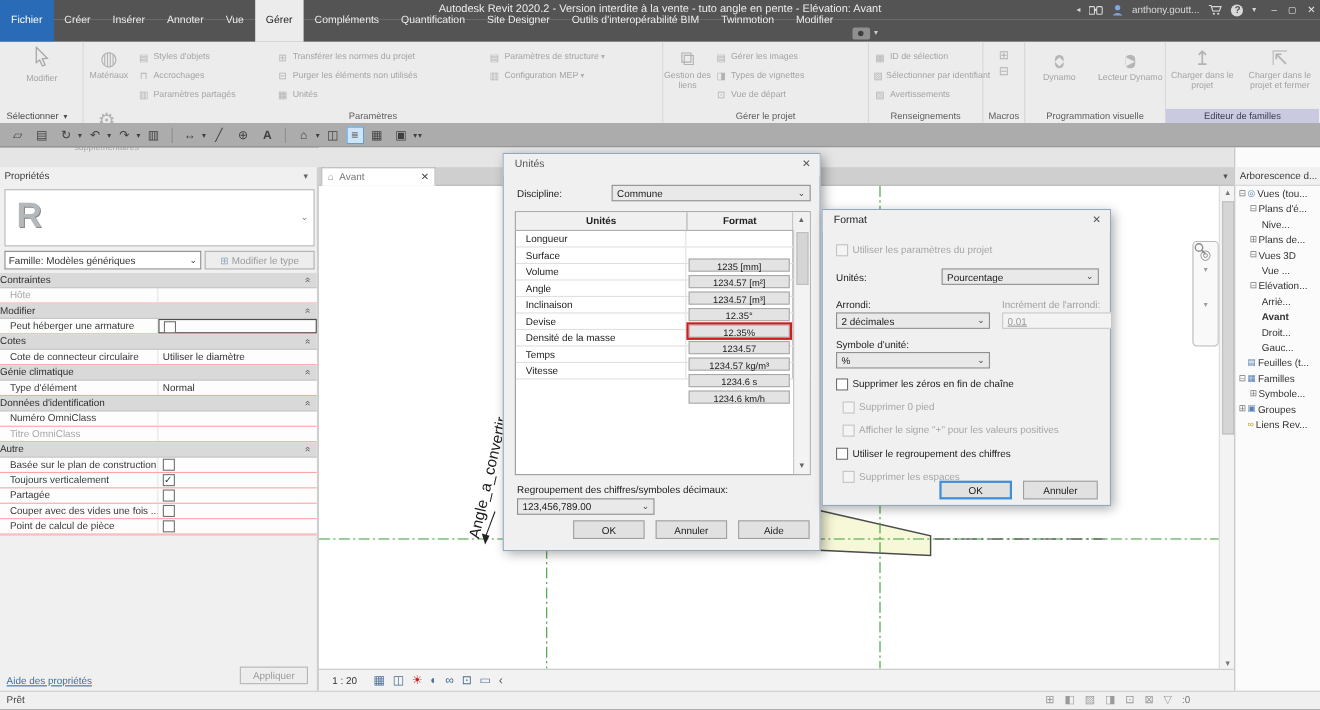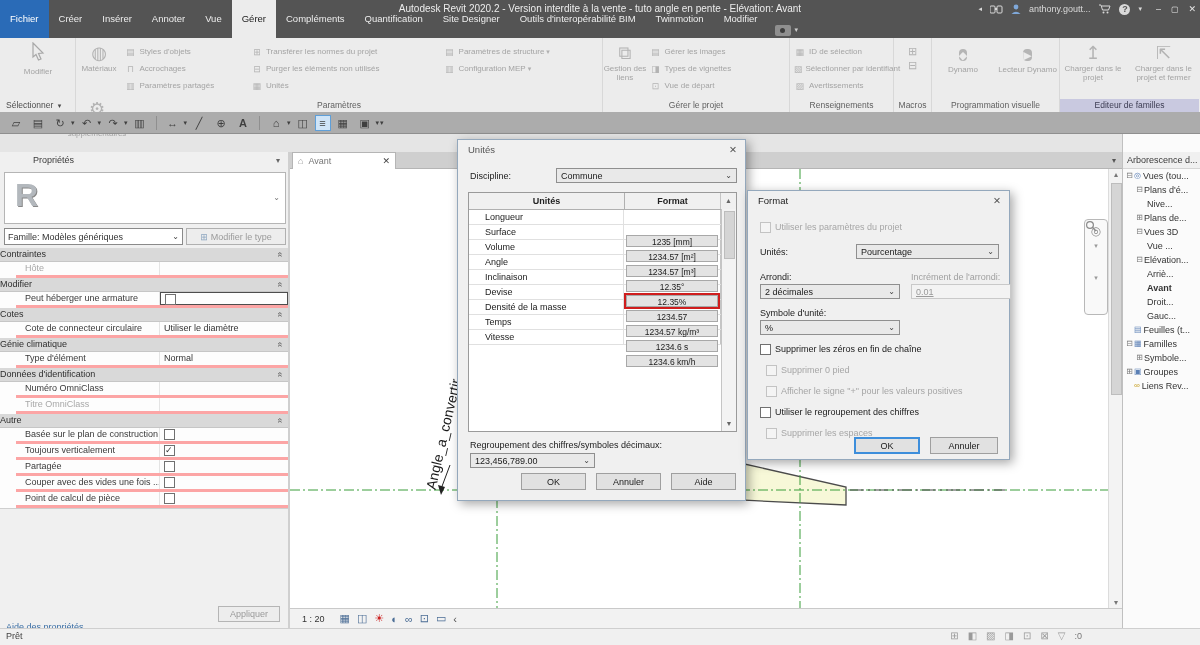--- a/index.html
+++ b/index.html
@@ -38,44 +38,44 @@
   .dyn-icon{width:20px;height:20px;border-radius:4px;background:#b5b5b5;color:#ececec;font-size:11px;line-height:20px;text-align:center;}
   
   .qat{position:absolute;left:0;top:112px;width:1200px;height:22px;background:#acacac;border-bottom:1px solid #8f8f8f;
        display:flex;align-items:center;padding-left:6px;box-sizing:border-box;gap:2px;}
   .qbtn{min-width:16px;height:16px;line-height:16px;text-align:center;color:#3f3f3f;font-size:11px;padding:0 2px;}
   .qbtn.active{background:#cfe4f7;border:1px solid #5f9fd8;box-sizing:border-box;line-height:14px;}
   .qdiv{width:1px;height:14px;background:#8f8f8f;margin:0 4px;}
   .qcar{font-size:7px;color:#3f3f3f;margin-left:-1px;}
   
   .props{position:absolute;left:0;top:152px;width:290px;height:476px;background:#f0f0f0;border-right:2px solid #cfcfcf;box-sizing:border-box;}
-  .props-title{height:17px;line-height:17px;padding-left:4px;color:#3a3a3a;font-size:9px;margin-left:29px;}
+  .props-title{height:17px;line-height:17px;padding-left:4px;color:#3a3a3a;font-size:9px;}
   .props-title .pt-car{float:right;margin-right:8px;color:#666;font-size:8px;}
   .type-sel{position:absolute;left:4px;top:20px;width:282px;height:52px;background:#fff;border:1px solid #b5b5b5;box-sizing:border-box;}
   .type-sel .rlogo{position:absolute;left:10px;top:4px;font-size:32px;font-weight:bold;color:#b3b8bd;text-shadow:1px 1px 0 #888;}
   .type-sel .ts-car{position:absolute;right:5px;top:20px;color:#777;font-size:8px;}
   .fam-row{position:absolute;left:4px;top:76px;width:282px;height:17px;display:flex;gap:3px;}
   .fam-combo{flex:1;background:#fff;border:1px solid #8a8a8a;box-sizing:border-box;display:flex;align-items:center;padding:0 3px;color:#333;}
   .fam-combo .spacer{flex:1;}
   .btn-modtype{width:100px;background:#ededed;border:1px solid #b0b0b0;box-sizing:border-box;color:#9a9a9a;
                display:flex;align-items:center;justify-content:center;gap:3px;}
   .pgrid{position:absolute;left:0px;top:96px;width:288px;background:#fdfdfd;border-bottom:1px solid #cfcfcf;}
   .psec{height:13px;line-height:13px;background:#d9d9d9;border-bottom:1px solid #c6c6c6;padding-left:0;color:#2e2e2e;position:relative;}
   .psec .chev{position:absolute;right:6px;top:0;transform:rotate(90deg);color:#555;}
-  .prow{height:13px;border-bottom:3px solid #fca5a5;display:flex;margin-left:16px;}
+  .prow{height:13px;border-bottom:1px solid #fca5a5;display:flex;}
   .prow .plabel{width:144px;padding-left:9px;line-height:13px;color:#3a3a3a;border-right:1px solid #e4e4e4;
                 white-space:nowrap;overflow:hidden;box-sizing:border-box;}
   .prow .plabel.dim{color:#a8a8a8;}
   .prow .pval{flex:1;line-height:13px;padding-left:4px;color:#333;position:relative;}
   .prow .pval.focus{border:1px solid #4d4d4d;line-height:11px;box-sizing:border-box;}
   .cb{display:inline-block;width:9px;height:9px;border:1px solid #707070;background:#fff;margin-top:1px;position:relative;}
   .cb.checked::after{content:"✓";position:absolute;left:0px;top:-2px;font-size:9px;color:#333;}
   .cb.dis{border-color:#c3c3c3;background:#f4f4f4;}
   .props-bottom{position:absolute;left:0;bottom:4px;width:290px;height:18px;}
-  .props-help{position:absolute;left:6px;top:16px;color:#3a6ea5;text-decoration:underline;}
+  .props-help{position:absolute;left:6px;top:8px;color:#3a6ea5;text-decoration:underline;}
   .btn-apply{position:absolute;right:10px;top:0;width:62px;height:16px;background:#ededed;border:1px solid #b5b5b5;
              color:#9a9a9a;text-align:center;line-height:15px;box-sizing:border-box;}
   
   .canvas-region{position:absolute;left:290px;top:134px;width:832px;height:494px;background:#e5e5e5;}
   .vtab-row{position:absolute;left:0;top:18px;width:832px;height:17px;background:#cfcfcf;border-bottom:1px solid #b5b5b5;box-sizing:border-box;}
   .vtab{position:absolute;left:2px;top:0;width:104px;height:17px;background:#fff;border:1px solid #b5b5b5;border-bottom:none;
         box-sizing:border-box;display:flex;align-items:center;padding:0 5px;gap:5px;color:#777;}
   .vtab .vx{margin-left:auto;color:#444;}
   .vtab-overflow{position:absolute;right:6px;top:4px;color:#555;font-size:8px;}
   .draw{position:absolute;left:0;top:35px;width:832px;height:439px;background:#fff;overflow:hidden;}
@@ -125,21 +125,21 @@
   .cbrow{position:absolute;display:flex;align-items:center;gap:4px;}
   .cbrow .cblabel{color:#1a1a1a;}
   .cbrow.dis .cblabel{color:#a6a6a6;}
   
   .utable{position:absolute;left:10px;top:52px;width:269px;height:240px;background:#fff;border:1px solid #9a9a9a;box-sizing:border-box;}
   .uhead{display:flex;height:16px;background:#f0f0f0;border-bottom:1px solid #b0b0b0;}
   .uhead .h1{width:155px;border-right:1px solid #b0b0b0;text-align:center;line-height:16px;color:#222;font-weight:bold;}
   .uhead .h2{flex:1;text-align:center;line-height:16px;color:#222;font-weight:bold;}
   .uhead .hsc{width:15px;background:#f0f0f0;border-left:1px solid #c5c5c5;color:#666;font-size:7px;text-align:center;line-height:16px;}
   .urow{display:flex;height:14px;border-bottom:1px solid #e0e0e0;}
-  .urow .uc1{width:155px;border-right:1px solid #e0e0e0;padding-left:16px;line-height:14px;color:#1a1a1a;box-sizing:border-box;}
+  .urow .uc1{width:155px;border-right:1px solid #e0e0e0;padding-left:9px;line-height:14px;color:#1a1a1a;box-sizing:border-box;}
   .urow .uc2{flex:1;position:relative;padding:1px 2px;box-sizing:border-box;}
   .urow .uc2 .ubtn{width:100%;height:12px;background:#e3e3e3;border:1px solid #a8a8a8;box-sizing:border-box;
                    text-align:center;line-height:10px;font-size:8.5px;color:#1a1a1a;display:block;margin-top:24px;}
   .urow.hl .ubtn{outline:2px solid #cf1d1d;}
   .urow .usc{width:15px;background:#f3f3f3;border-left:1px solid #c5c5c5;}
   .uscroll-bottom{position:absolute;right:0px;bottom:0px;width:15px;height:14px;background:#f3f3f3;border-left:1px solid #c5c5c5;
                   color:#666;font-size:7px;text-align:center;line-height:14px;box-sizing:border-box;}
   .uscroll-track{position:absolute;right:0;top:16px;bottom:14px;width:15px;background:#f3f3f3;border-left:1px solid #c5c5c5;box-sizing:border-box;}
   .uscroll-track .thumb{position:absolute;left:2px;top:2px;width:9px;height:46px;background:#d5d5d5;border:1px solid #bdbdbd;}
 </style>

